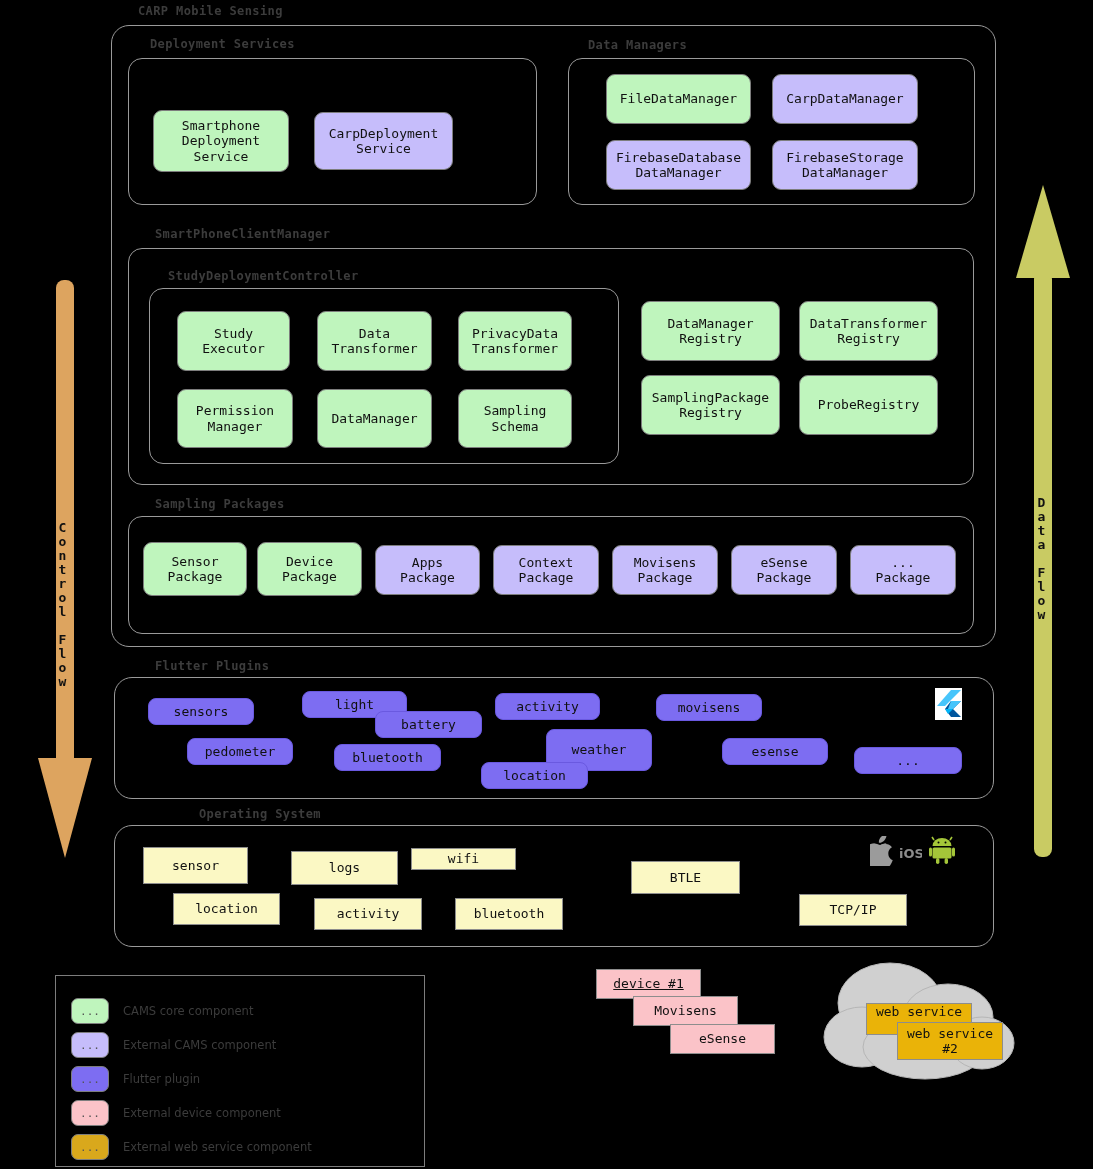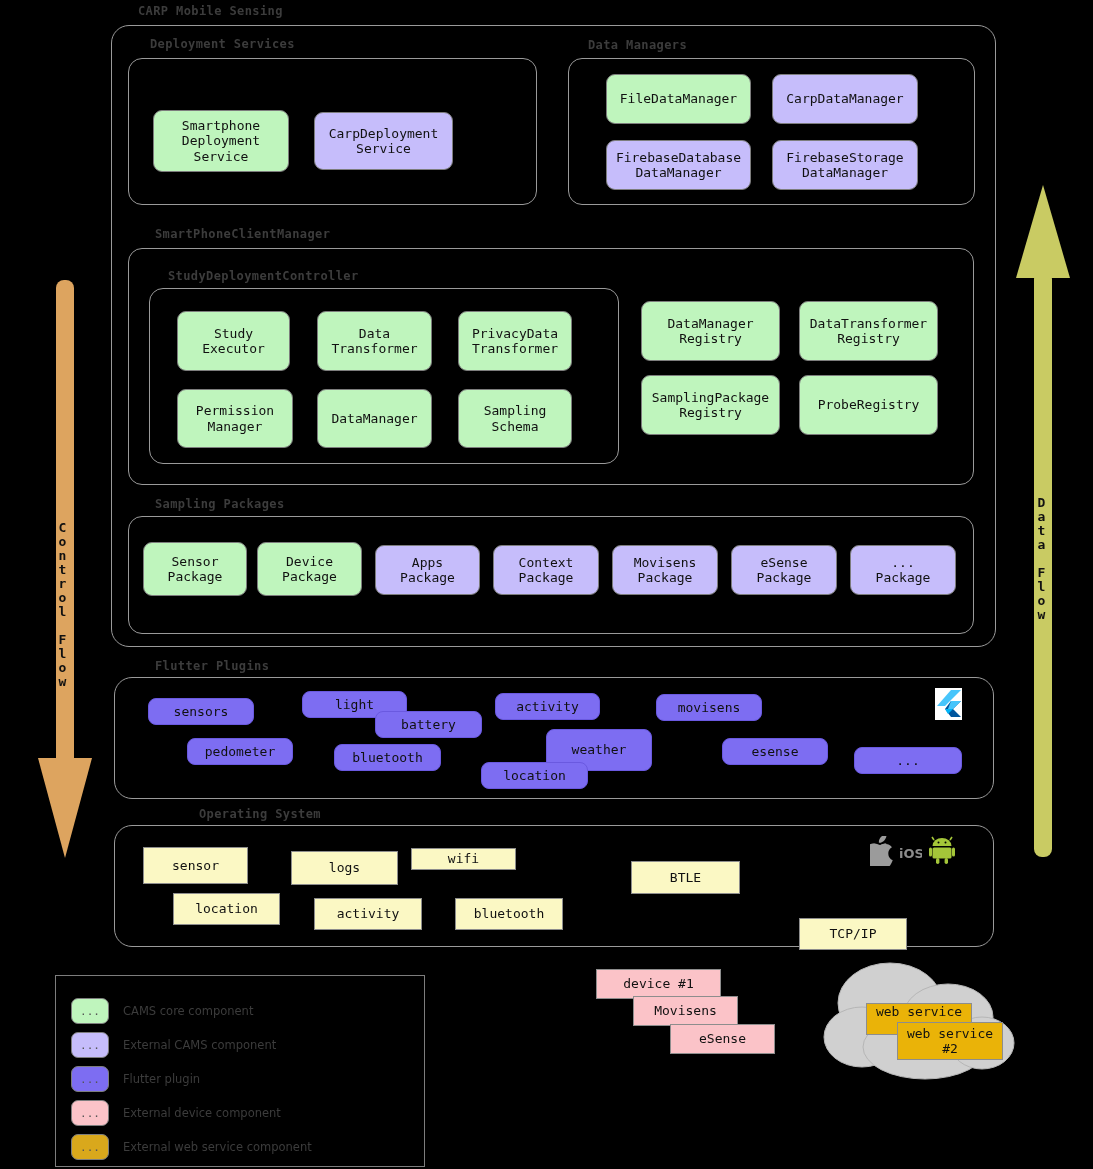--- a/index.html
+++ b/index.html
@@ -169,21 +169,21 @@
     </svg>
   </div>
 
   <div class="box os" style="left:143px;top:847px;width:105px;height:37px;">sensor</div>
   <div class="box os" style="left:291px;top:851px;width:107px;height:34px;">logs</div>
   <div class="box os" style="left:411px;top:848px;width:105px;height:22px;">wifi</div>
   <div class="box os" style="left:631px;top:861px;width:109px;height:33px;">BTLE</div>
   <div class="box os" style="left:173px;top:893px;width:107px;height:32px;">location</div>
   <div class="box os" style="left:314px;top:898px;width:108px;height:32px;">activity</div>
   <div class="box os" style="left:455px;top:898px;width:108px;height:32px;">bluetooth</div>
-  <div class="box os" style="left:799px;top:894px;width:108px;height:32px;margin-top:24px;">TCP/IP</div>
+  <div class="box os" style="left:799px;top:894px;width:108px;height:32px;">TCP/IP</div>
 
   <div class="abs" style="left:870px;top:836px;width:52px;height:30px;">
     <svg width="52" height="30" viewBox="0 0 52 30" aria-hidden="true">
       <path d="M14.5 4.2c1.3-1.6 2.2-3.8 2-6-1.9.1-4.2 1.3-5.6 2.9-1.2 1.4-2.3 3.6-2 5.7 2.1.2 4.3-1 5.6-2.6z" fill="#9b9b9b"></path>
       <path d="M16.4 7.4c-3.1-.2-5.7 1.7-7.2 1.7-1.5 0-3.8-1.6-6.2-1.6C-.1 7.6-3 9.4-4.6 12.3c0 0 0 0 0 0 1.8-.1 3.7.6 5 2.1 0 0 0 0 0 0z" fill="#9b9b9b"></path>
       <path d="M16.6 7.5c-2.8-.2-5.2 1.6-6.5 1.6-1.4 0-3.4-1.5-5.6-1.5C1.6 7.7-1.2 9.4-2.7 12.2c-2.9 5.1-.7 12.6 2.1 16.7 1.4 2 3 4.3 5.2 4.2 2.1-.1 2.9-1.4 5.4-1.4 2.5 0 3.2 1.4 5.4 1.3 2.2 0 3.6-2 5-4.1 1.6-2.3 2.2-4.6 2.3-4.7-.1 0-4.4-1.7-4.4-6.7 0-4.2 3.4-6.2 3.6-6.3-2-2.9-5-3.2-6-3.3z" fill="#9b9b9b"></path>
       <text x="29" y="22" font-family="DejaVu Sans, sans-serif" font-size="13" font-weight="bold" fill="#8d8d8d">iOS</text>
     </svg>
   </div>
 
@@ -210,21 +210,21 @@
   <div class="arrow-label" style="left:55px;top:520px;">Control Flow</div>
 
   <div class="arrow-wrap" style="left:1012px;top:183px;width:62px;height:674px;">
     <svg width="62" height="674" viewBox="0 0 62 674" aria-hidden="true">
       <rect x="22" y="88" width="18" height="586" rx="8" fill="#c9cb63"></rect>
       <polygon points="4,95 58,95 31,2" fill="#c9cb63"></polygon>
     </svg>
   </div>
   <div class="arrow-label" style="left:1034px;top:495px;">Data Flow</div>
 
-  <div class="box pink" style="left:596px;top:969px;width:125px;height:30px;">device #1</div>
+  <div class="box pink" style="left:596px;top:969px;width:105px;height:30px;text-decoration:underline;">device #1</div>
   <div class="box pink" style="left:633px;top:996px;width:105px;height:30px;">Movisens</div>
   <div class="box pink" style="left:670px;top:1024px;width:105px;height:30px;">eSense</div>
 
   <div class="cloud" style="left:820px;top:955px;width:205px;height:130px;">
     <svg width="205" height="130" viewBox="0 0 205 130" aria-hidden="true">
       <g fill="#d0d0d0" stroke="#b6b6b6" stroke-width="1">
         <ellipse cx="70" cy="48" rx="52" ry="40"></ellipse>
         <ellipse cx="128" cy="62" rx="45" ry="33"></ellipse>
         <ellipse cx="42" cy="82" rx="38" ry="30"></ellipse>
         <ellipse cx="105" cy="92" rx="62" ry="32"></ellipse>

